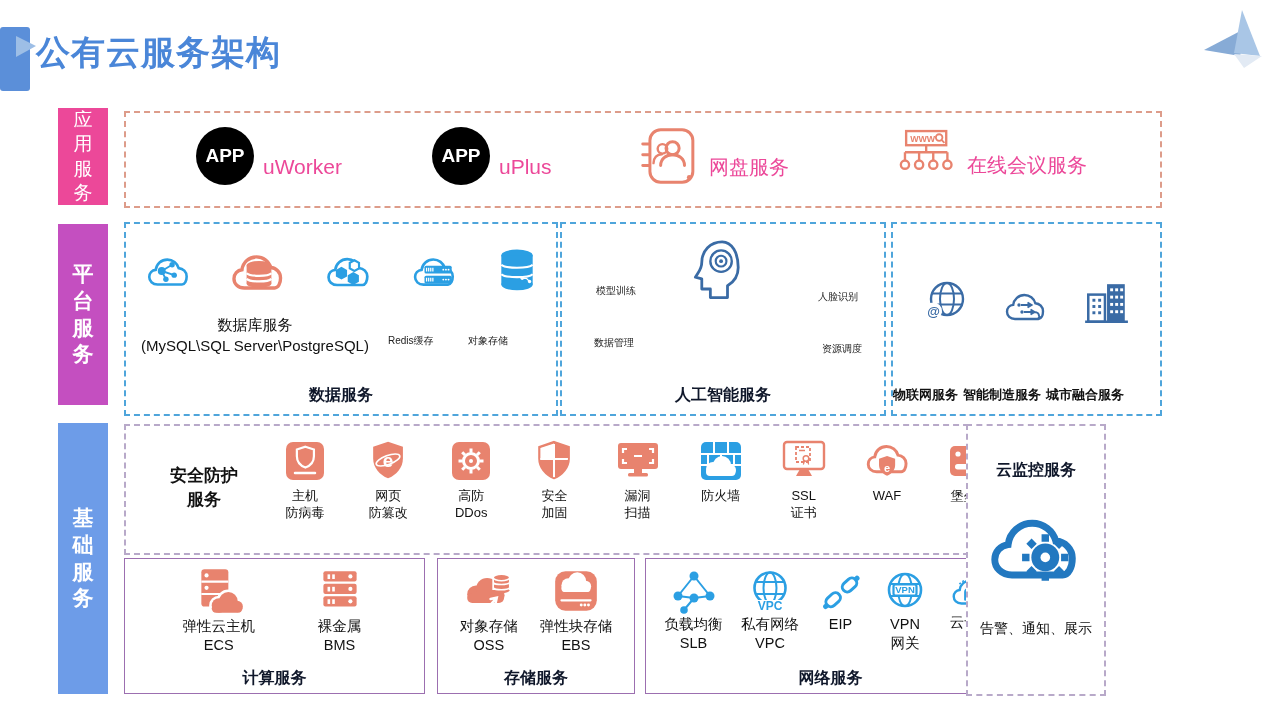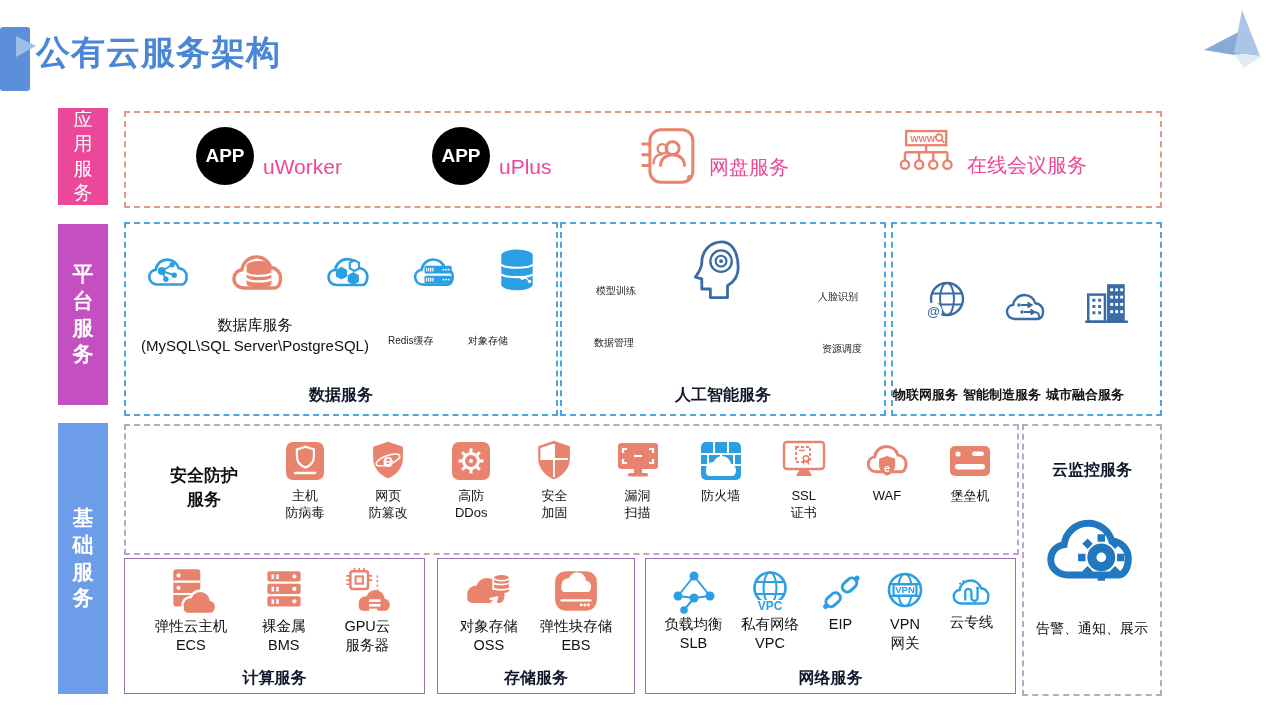--- a/index.html
+++ b/index.html
@@ -419,40 +419,20 @@
             <rect x="14" y="31" width="2.5" height="4.5"></rect>
               <rect x="18.5" y="31" width="2.5" height="4.5"></rect>
               <circle cx="36" cy="33" r="2"></circle>
           </g>
         </svg>
         <div class="svc-label">
             <div>裸金属</div>
             <div>BMS</div>
           </div>
       </div>
-      <div class="svc-item">
-        <svg width="54" height="50" viewBox="0 0 52 48">
-          <rect x="10" y="4" width="17" height="17" rx="2" fill="#fff" stroke="#E8836E" stroke-width="2.4"></rect>
-          <rect x="15" y="9" width="7" height="7" fill="none" stroke="#E8836E" stroke-width="2"></rect>
-          <g stroke="#E8836E" stroke-width="1.6">
-            <path d="M6 8.5h4M6 12.5h4M6 16.5h4M14 4V1M18.5 4V1M23 4V1M27 8.5h4M27 12.5h4"></path>
-            <path d="M36 8v16" stroke-dasharray="2 2.5"></path>
-          </g>
-          <use href="#bcloud" transform="translate(18,24)" fill="#E8836E"></use>
-          <g fill="#fff">
-              <rect x="28" y="31" width="11" height="2.6"></rect>
-              <rect x="28" y="35.5" width="11" height="2.6"></rect>
-              <rect x="28" y="40" width="8" height="2.6"></rect>
-            </g>
-        </svg>
-        <div class="svc-label">
-            <div>GPU云</div>
-            <div>服务器</div>
-          </div>
-      </div>
     </div>
     <div class="box-title" style="bottom:4px">计算服务</div>
   </div>
 
   <div class="box solid-purple" style="left:437px;top:558px;width:196px;height:134px">
     <div class="flexrow" style="left:0;top:8px;width:100%;justify-content:space-evenly;align-items:flex-start">
       <div class="svc-item">
         <svg width="54" height="50" viewBox="0 0 52 48">
           <use href="#bcloud" transform="translate(5,13) scale(1.2)" fill="#E8836E"></use>
           <rect x="30" y="10" width="16" height="12" fill="#E8836E"></rect>
@@ -557,21 +537,21 @@
         </svg>
         <div class="svc-label">
             <div>云专线</div>
             <div></div>
           </div>
       </div>
     </div>
     <div class="box-title" style="bottom:4px">网络服务</div>
   </div>
 
-  <div class="box dash-gray" style="left:1022px;top:424px;width:136px;height:268px">
+  <div class="box dash-gray" style="left:966px;top:424px;width:136px;height:268px">
     <div class="box-title" style="top:34px">云监控服务</div>
     <svg class="abs" style="left:16px;top:74px" width="104" height="100" viewBox="0 0 56 52">
       <use href="#cloud" transform="scale(1.16)" stroke="#2278C0" stroke-width="3.2" fill="none"></use>
       <g transform="translate(33,30)">
         <circle r="7.5" fill="#2278C0"></circle>
         <use href="#gearteeth" stroke="#2278C0" stroke-width="4"></use>
         <circle r="2.6" fill="#fff"></circle>
       </g>
     </svg>
     <div class="abs" style="top:194px;left:0;right:0;text-align:center;font-size:14px">告警、通知、展示</div>

